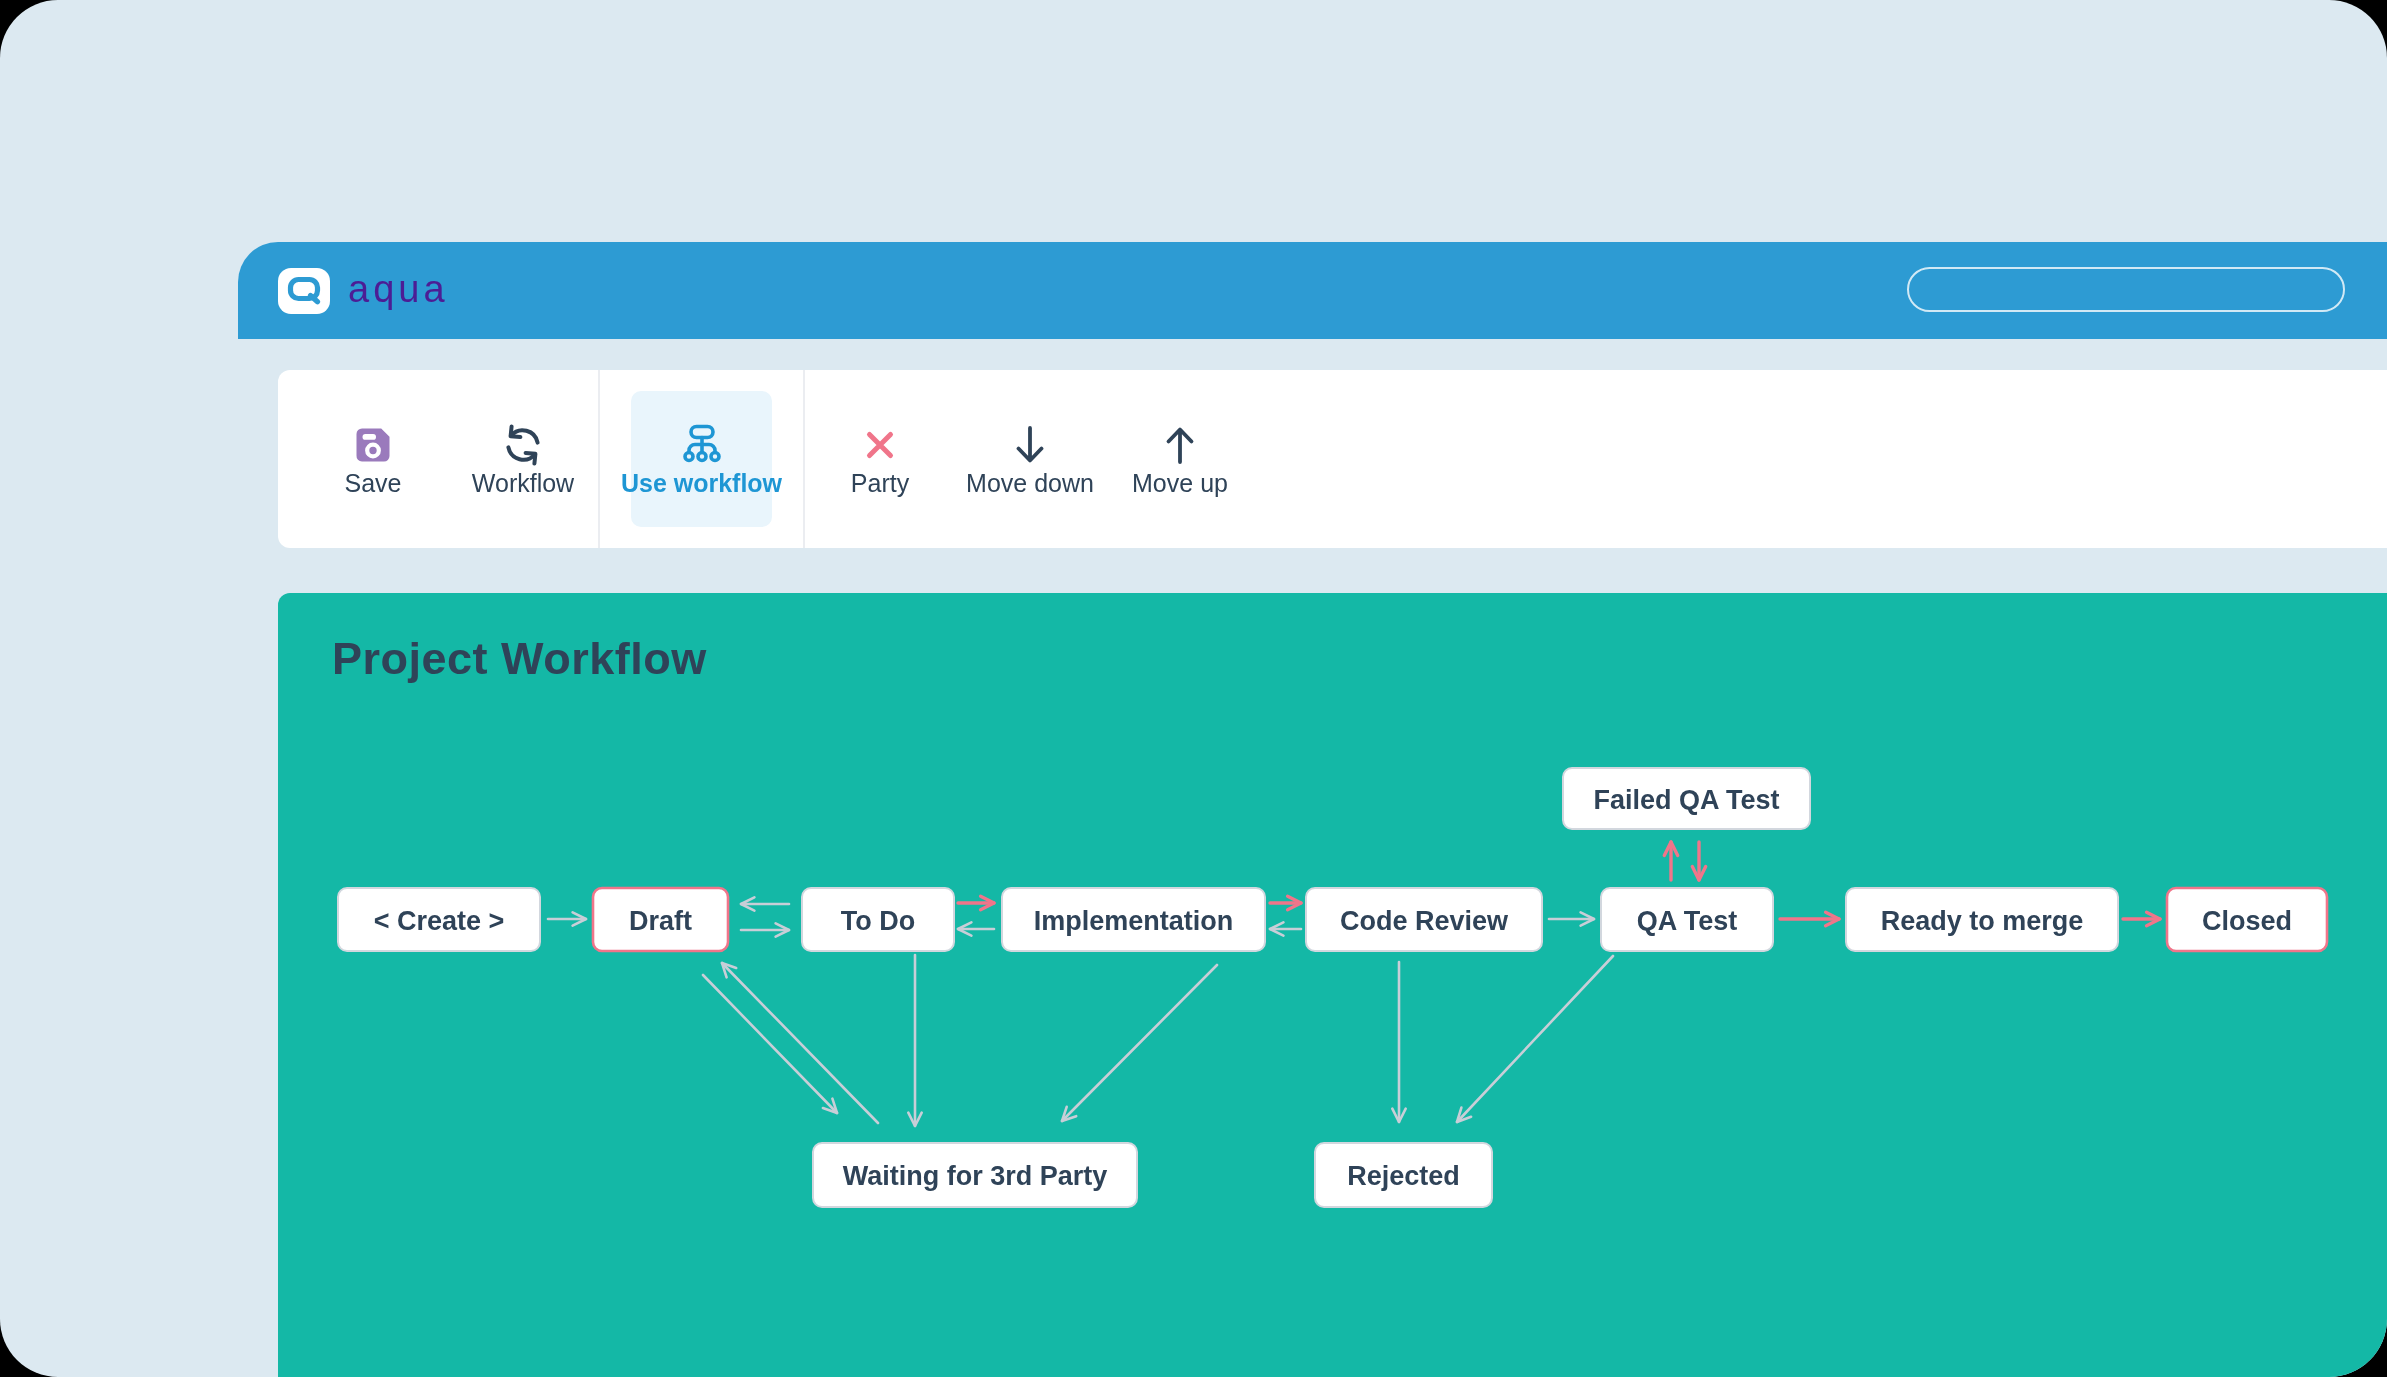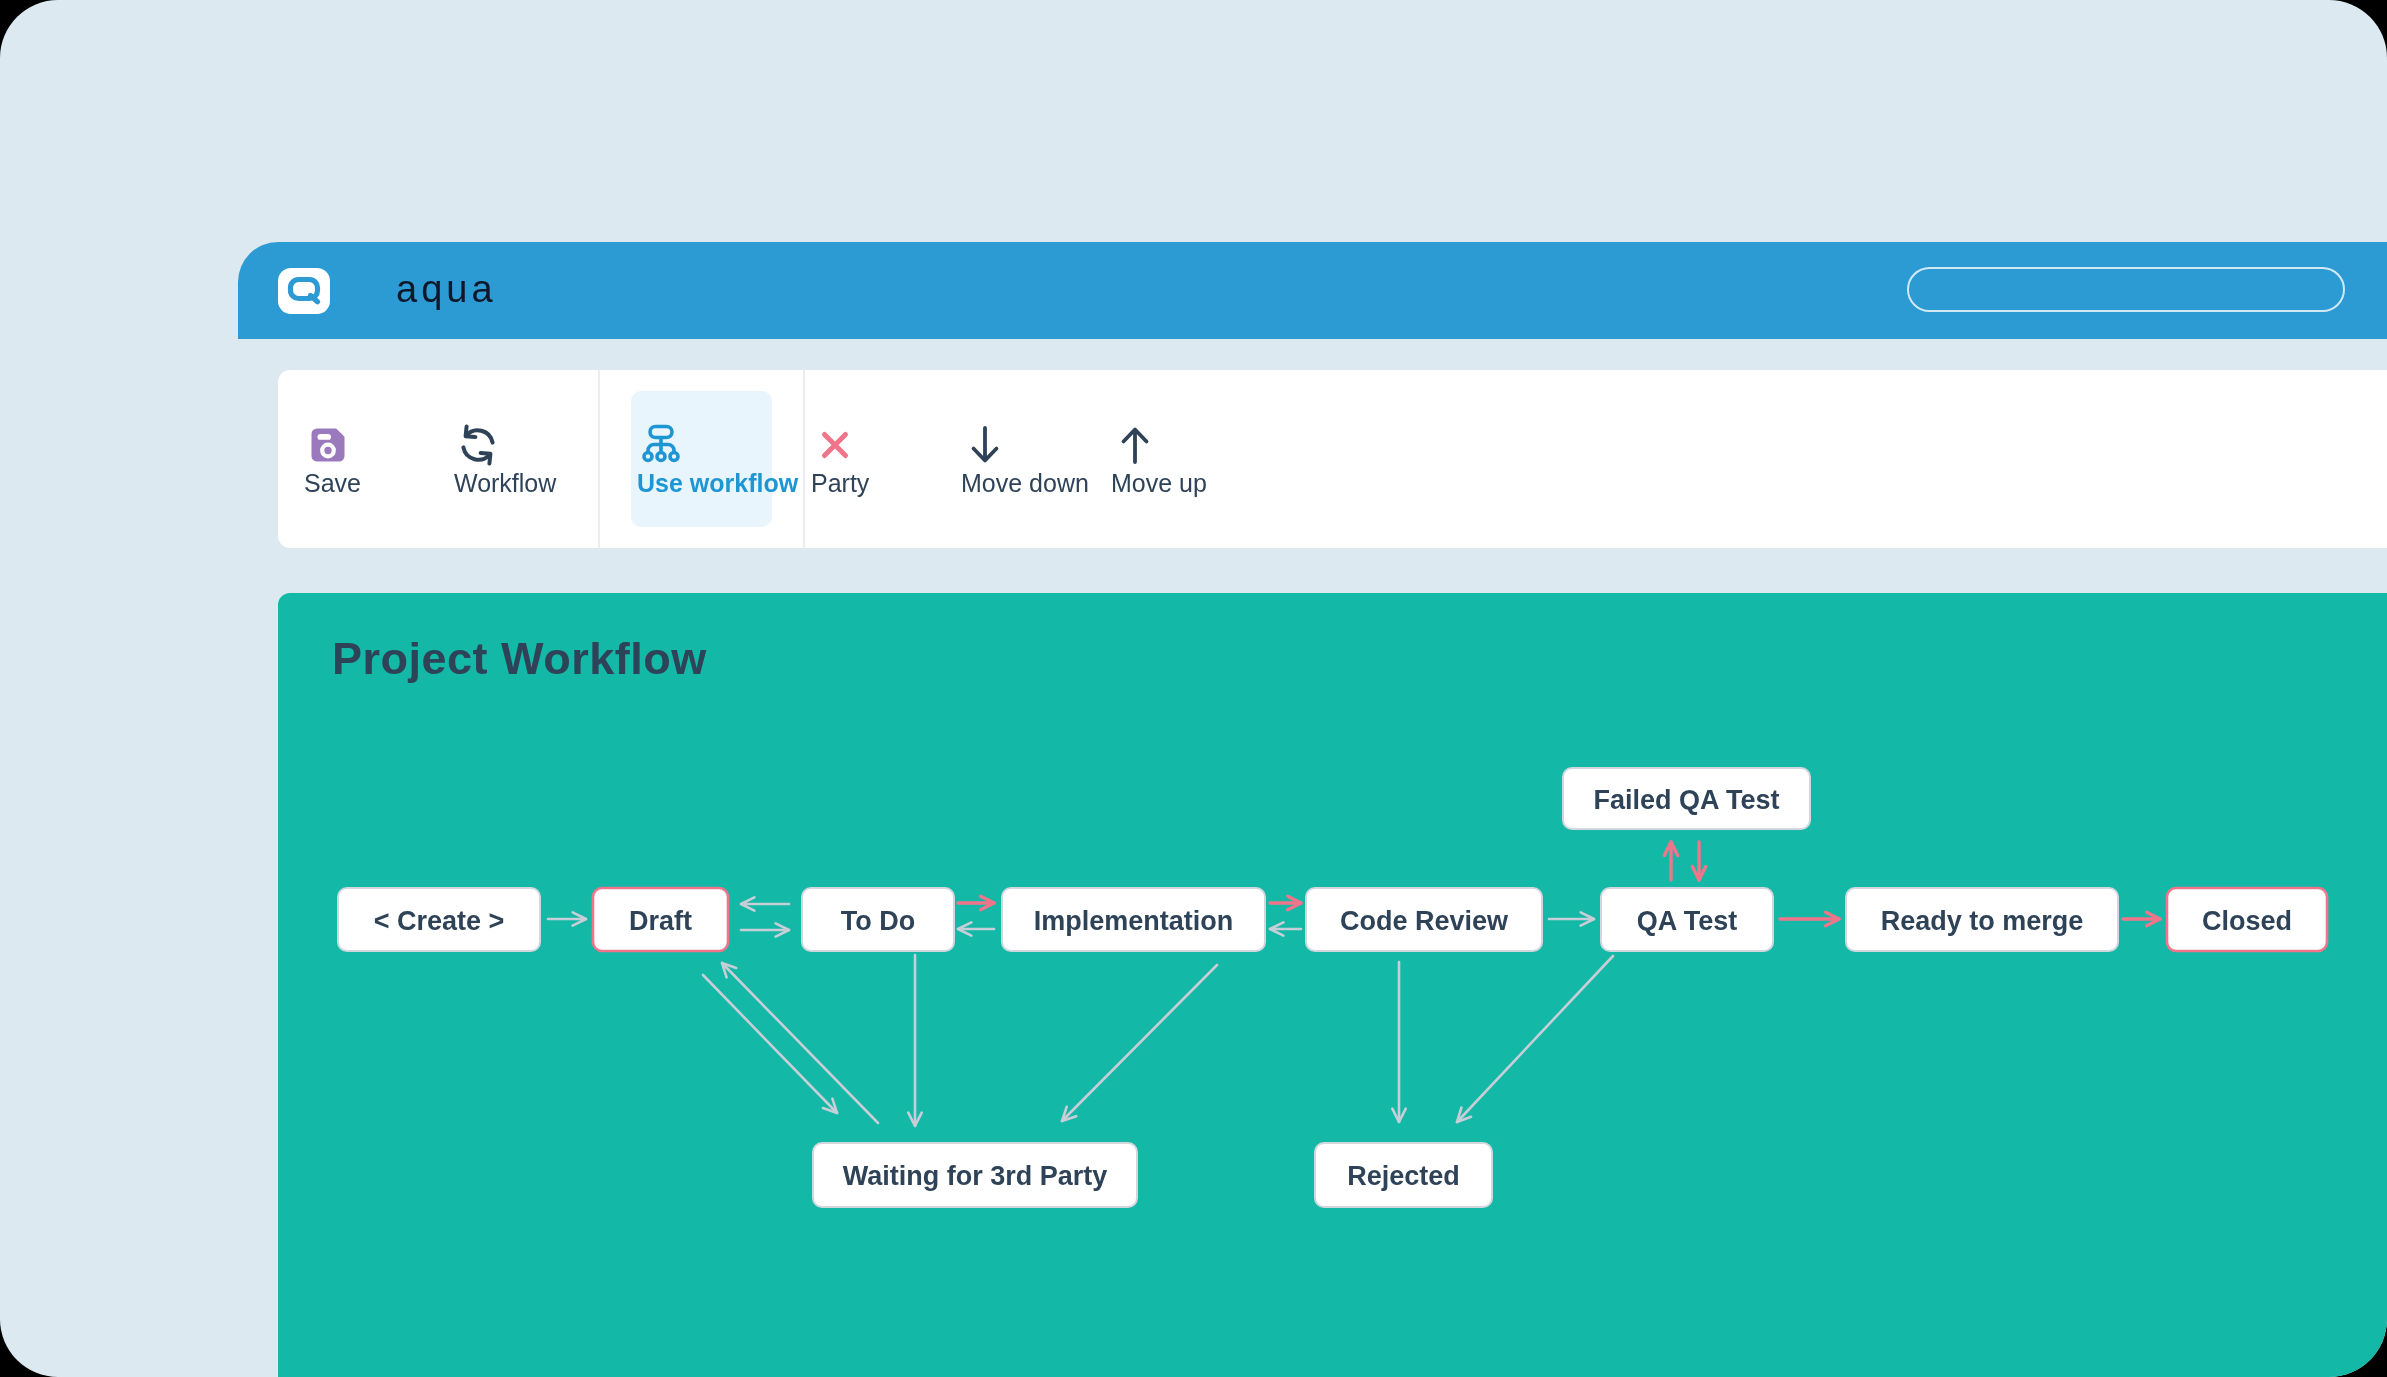--- a/index.html
+++ b/index.html
@@ -12,39 +12,38 @@
   
   .app-header{
     position:absolute;left:238px;top:242px;right:0;height:97px;
     background:var(--header-blue,#2D9BD3);
     border-top-left-radius:40px;
     display:flex;align-items:center;
   }
   .logo{display:flex;align-items:center;gap:17px;margin-left:39px;}
   .logo-mark{display:flex;}
   .logo-text{
-    color:#0f172a;font-size:38px;letter-spacing:4px;font-weight:400;line-height:1;
+    color:#4c1d95;font-size:38px;letter-spacing:4px;font-weight:400;line-height:1;
     padding-bottom:4px;
-    margin-left:48px;
   }
   .search-pill{
     position:absolute;right:42px;top:25px;width:438px;height:45px;
     border:2.5px solid rgba(255,255,255,.78);border-radius:23px;
     background:transparent;outline:none;color:#fff;font-size:22px;padding:0 20px;
   }
   
   .toolbar{
     position:absolute;left:278px;top:370px;right:0;height:178px;
     background:#fff;border-radius:12px 0 0 12px;
     display:flex;align-items:center;padding-left:20px;
   }
   .tb-divider{width:2px;height:178px;background:#EBEDF1;flex:0 0 auto;}
   .tb-btn{
     width:150px;height:150px;flex:0 0 auto;cursor:pointer;border:none;background:transparent;
-    display:flex;flex-direction:column;align-items:flex-start;justify-content:center;
+    display:flex;flex-direction:column;align-items:center;justify-content:center;
     font-family:"Liberation Sans",sans-serif;
   }
   .tb-btn .tb-icon{display:flex;width:48px;height:48px;align-items:center;justify-content:center;}
   .tb-btn .tb-label{font-size:25px;color:var(--navy,#2F4358);white-space:nowrap;}
   .tb-btn.active{
     background:var(--accent-blue-bg,#E9F5FC);border-radius:10px;
     width:141px;height:136px;margin:0 31px;
   }
   .tb-btn.active .tb-label{color:var(--accent-blue,#1E96D4);font-weight:bold;}
   

